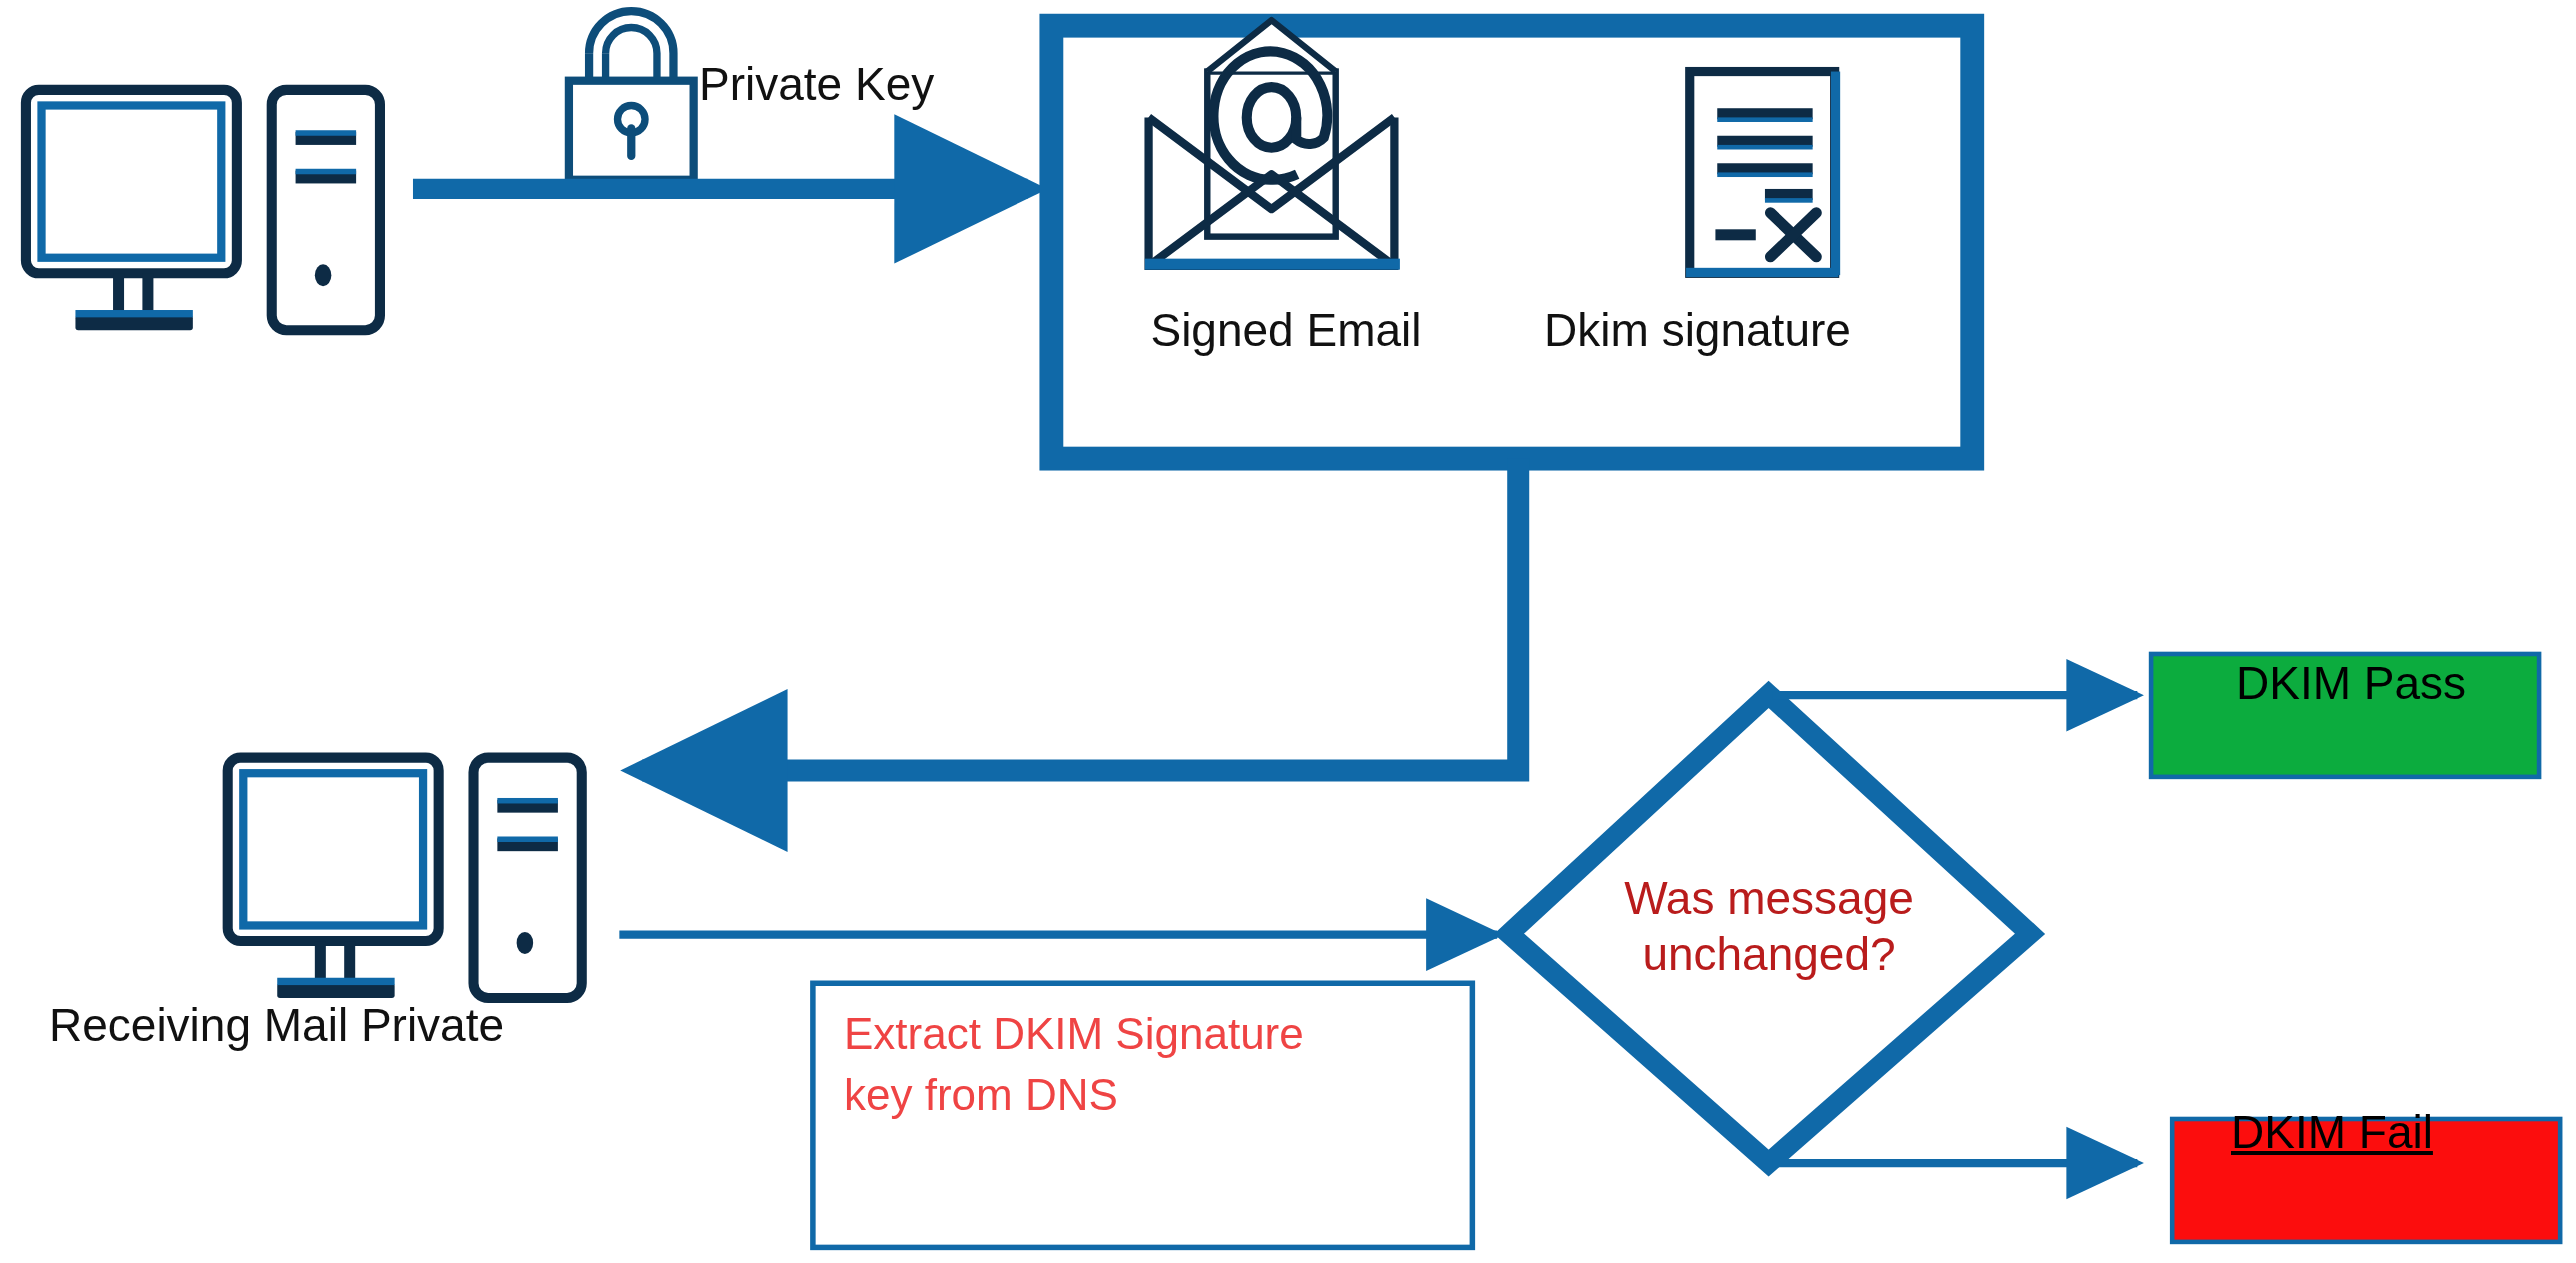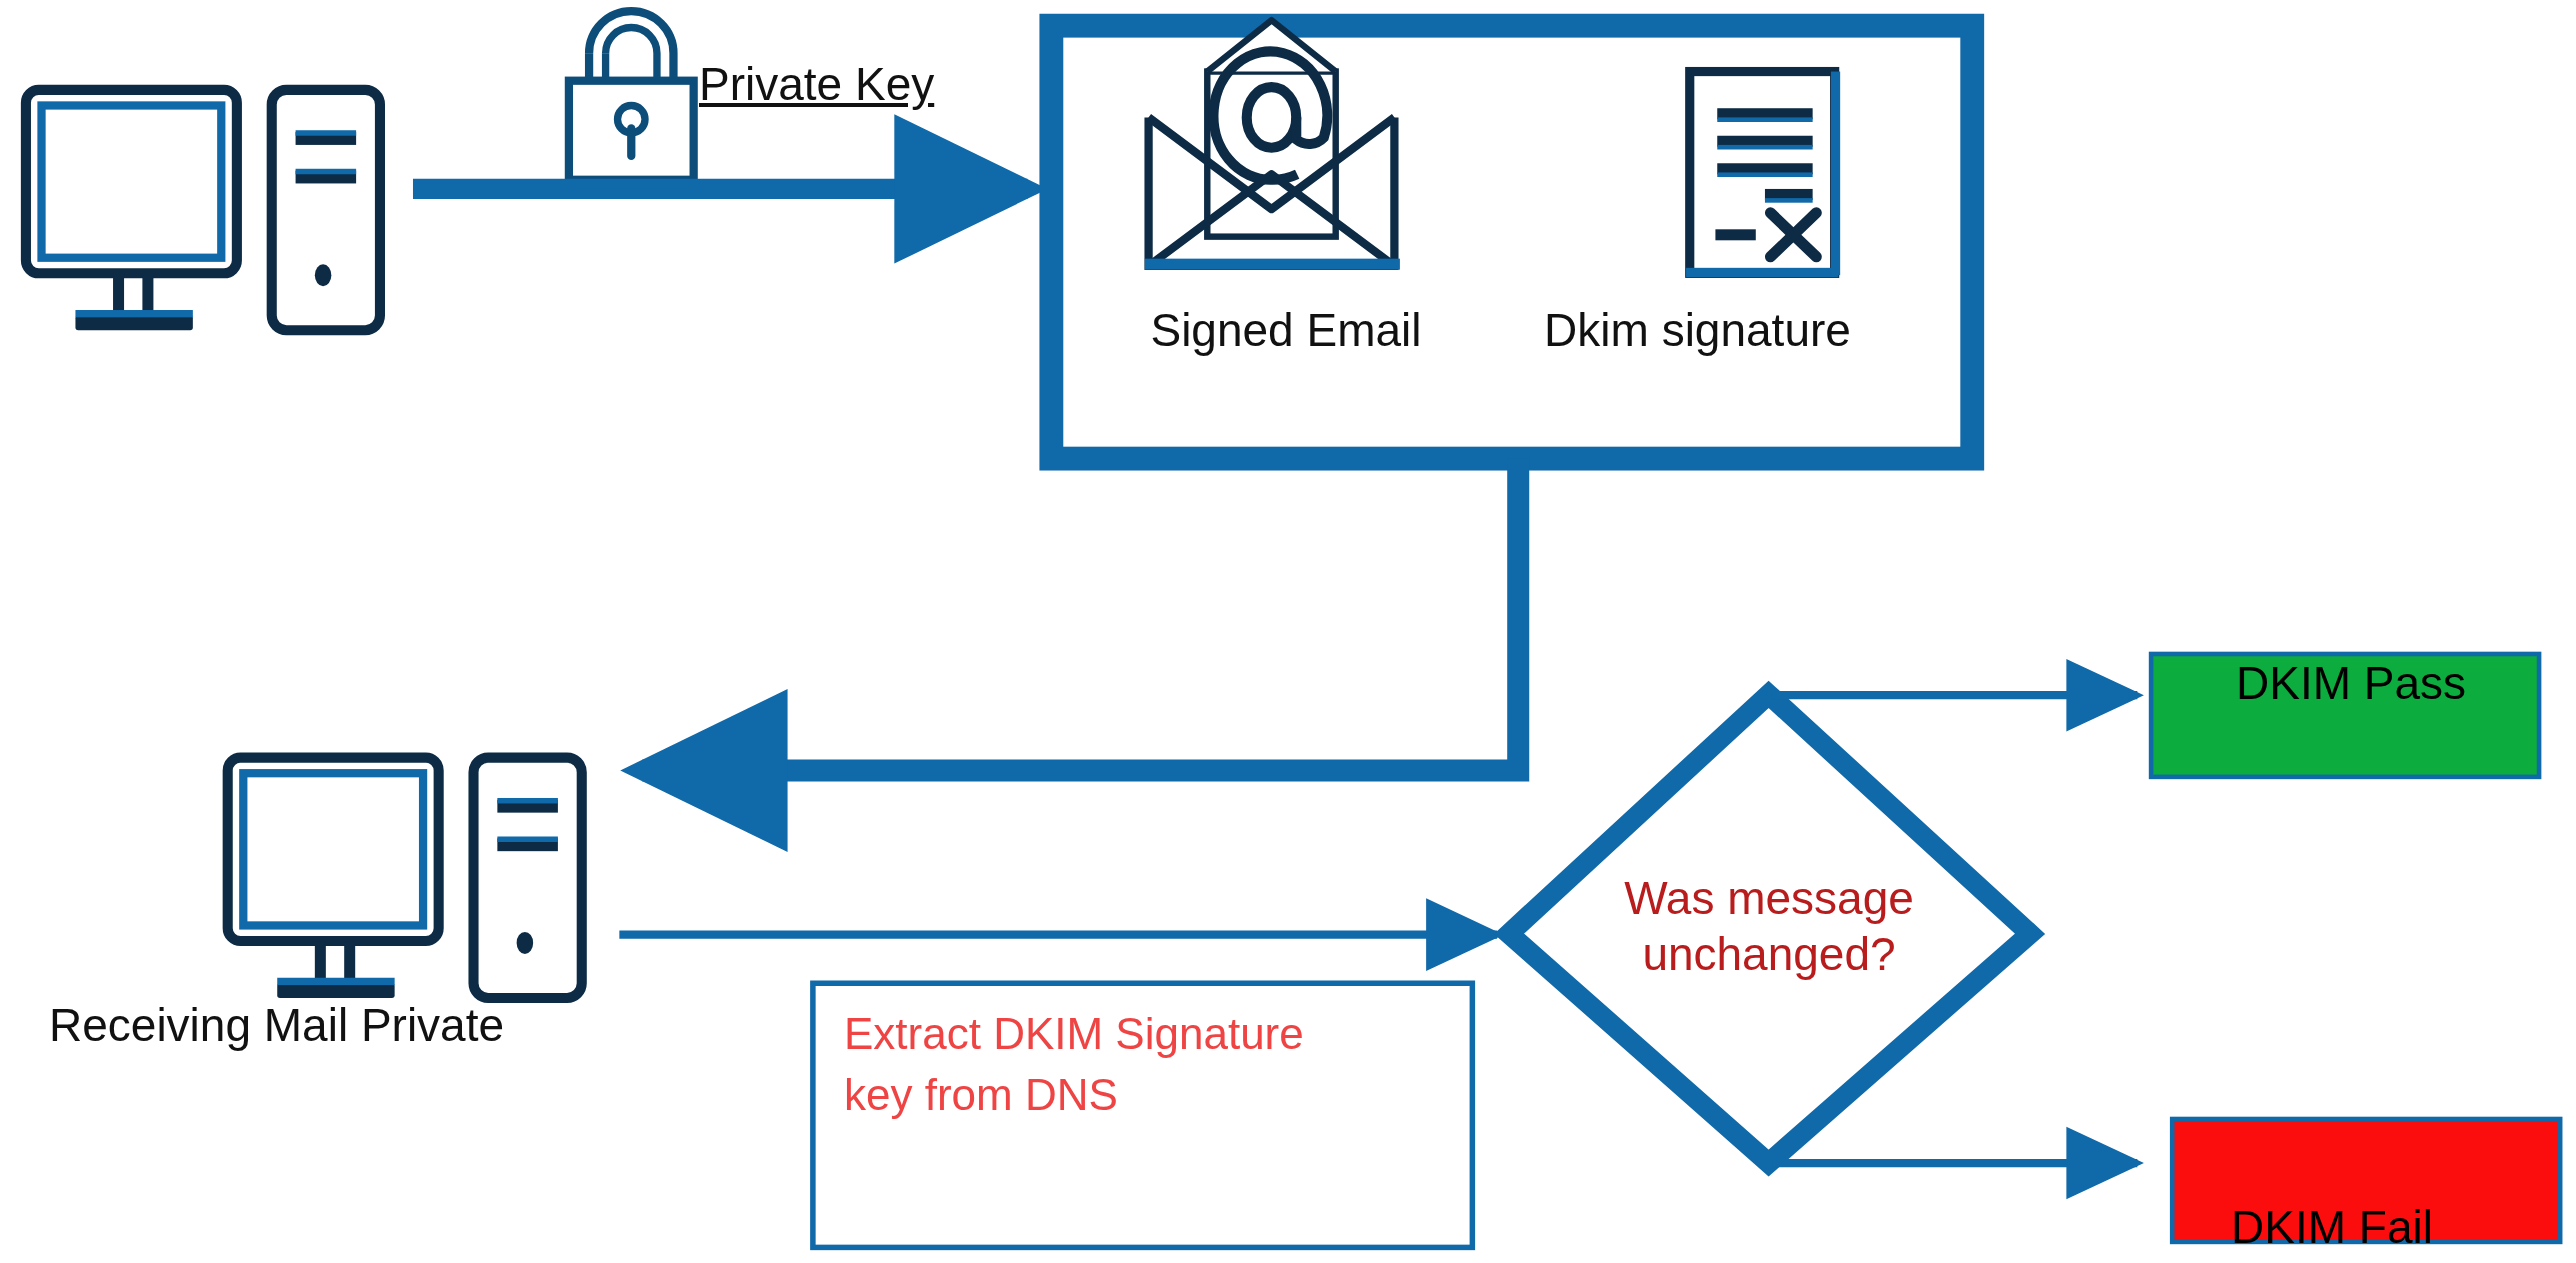--- a/index.html
+++ b/index.html
@@ -43,21 +43,20 @@
     left: 1505px;
     top: 303px;
     width: 385px;
     text-align: center;
     font-size: 46px;
   }
   .label-private-key {
     left: 699px;
     top: 57px;
     font-size: 46px;
-    text-decoration: underline;
   }
   .label-receiving-server {
     left: 49px;
     top: 998px;
     font-size: 46px;
   }
   .diamond-text {
     position: absolute;
     left: 1560px;
     top: 870px;
@@ -73,21 +72,22 @@
     color: #000000;
     white-space: pre;
   }
   .label-dkim-pass {
     left: 2189px;
     top: 656px;
     margin-left: 47px;
   }
   .label-dkim-fail {
     left: 2231px;
-    top: 1200px;
+    top: 1105px;
+    text-decoration: underline;
   }
   .extract-note {
     position: absolute;
     left: 844px;
     top: 1004px;
     width: 596px;
     font-size: 44px;
     line-height: 1.38;
     color: #ef4444;
   }

